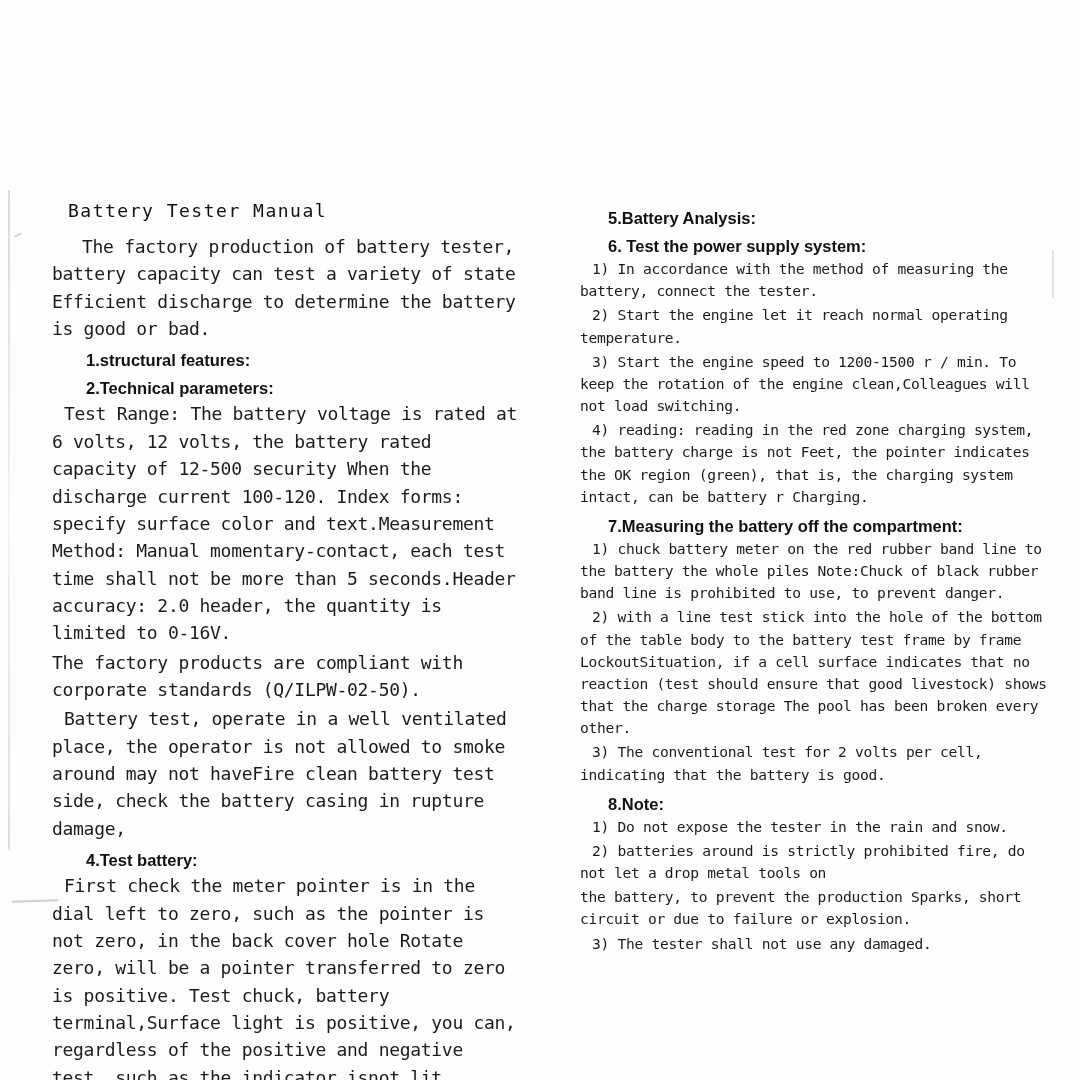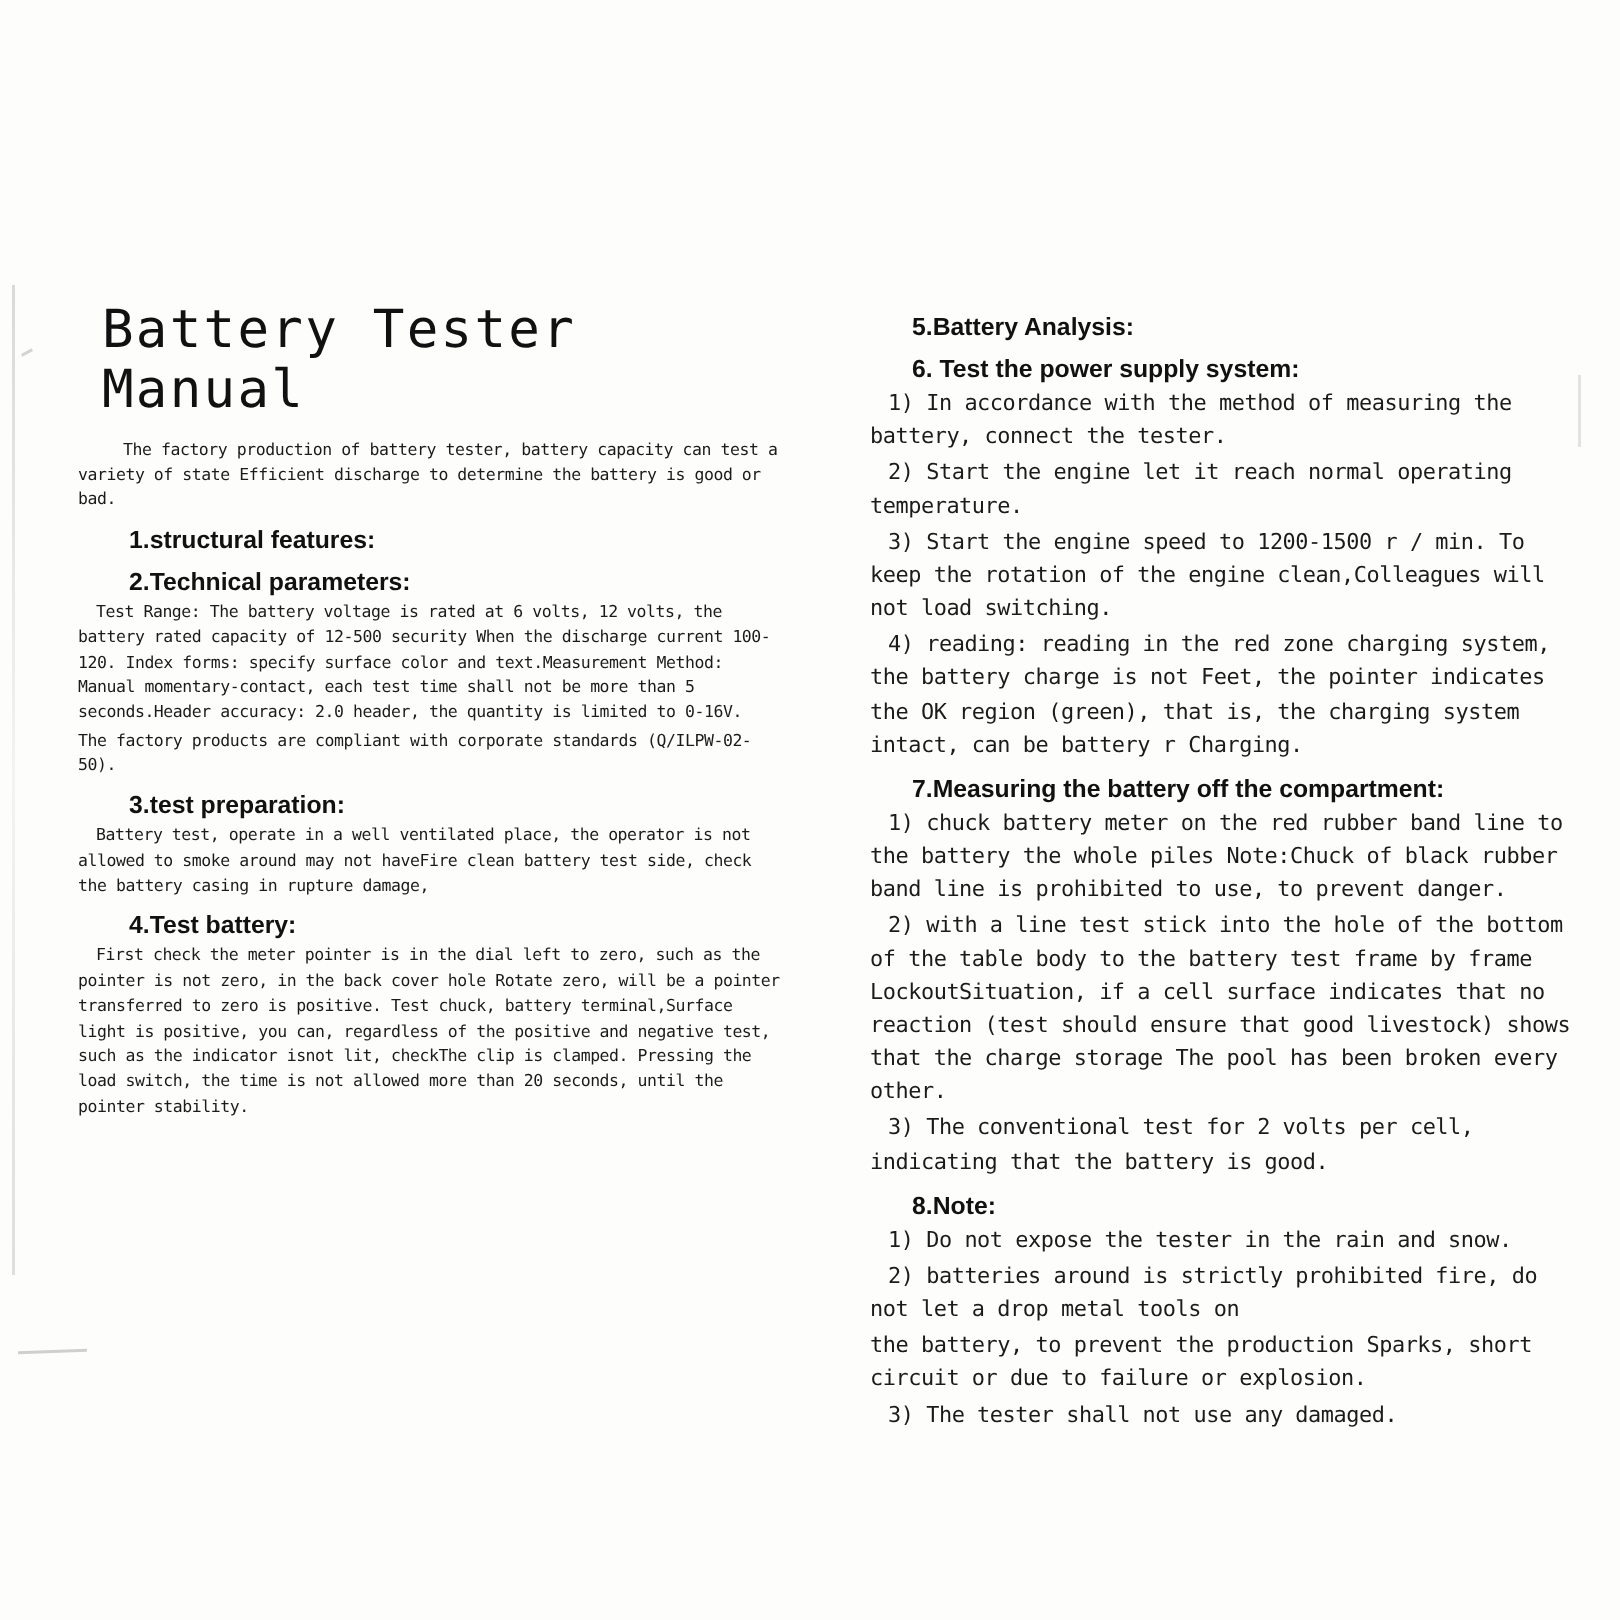--- a/index.html
+++ b/index.html
@@ -67,42 +67,42 @@
     box-sizing: border-box;
   }
   .col {
     width: 510px;
   }
   .col-left { padding-left: 26px; }
   .col-right { padding-left: 6px; margin-left: 24px; }
 
   h1.title {
     font-family: "DejaVu Sans Mono", monospace;
-    font-size: 35px;
+    font-size: 18px;
     font-weight: 400;
     letter-spacing: 1.5px;
     margin: 0 0 12px 0;
     padding-left: 16px;
     color: #111;
   }
 
   .sec-head {
     font-family: "Liberation Sans", sans-serif;
     font-size: 16.5px;
     font-weight: 700;
     margin: 9px 0 2px 0;
     padding-left: 34px;
     color: #111;
     letter-spacing: 0px;
   }
   .sec-head.rt { padding-left: 28px; }
 
   p.para {
     font-family: "DejaVu Sans Mono", monospace;
-    font-size: 11px;
+    font-size: 18px;
     line-height: 1.52;
     margin: 0 0 2px 0;
     color: #1b1b1b;
     letter-spacing: -0.3px;
     white-space: pre-wrap;
   }
   p.indent { text-indent: 30px; }
   p.indent-s { text-indent: 12px; }
 
   .rcol p.para { font-size: 14.6px; line-height: 1.52; }
@@ -123,21 +123,20 @@
       <h1 class="title">Battery Tester Manual</h1>
 
       <p class="para indent">The factory production of battery tester, battery capacity can test a variety of state Efficient discharge to determine the battery is good or bad.</p>
 
       <div class="sec-head">1.structural features:</div>
 
       <div class="sec-head">2.Technical parameters:</div>
       <p class="para indent-s">Test Range: The battery voltage is rated at 6 volts, 12 volts, the battery rated capacity of 12-500 security When the discharge current 100-120. Index forms: specify surface color and text.Measurement Method: Manual momentary-contact, each test time shall not be more than 5 seconds.Header accuracy: 2.0 header, the quantity is limited to 0-16V.</p>
       <p class="para">The factory products are compliant with corporate standards (Q/ILPW-02-50).</p>
 
-      <div class="sec-head">3.test preparation:</div>
       <p class="para indent-s">Battery test, operate in a well ventilated place, the operator is not allowed to smoke around may not haveFire clean battery test side, check the battery casing in rupture damage,</p>
 
       <div class="sec-head">4.Test battery:</div>
       <p class="para indent-s">First check the meter pointer is in the dial left to zero, such as the pointer is not zero, in the back cover hole Rotate zero, will be a pointer transferred to zero is positive. Test chuck, battery terminal,Surface light is positive, you can, regardless of the positive and negative test, such as the indicator isnot lit, checkThe clip is clamped. Pressing the load switch, the time is not allowed more than 20 seconds, until the pointer stability.</p>
     </div>
 
     <div class="col col-right rcol">
       <div class="sec-head rt">5.Battery Analysis:</div>
 
       <div class="sec-head rt">6. Test the power supply system:</div>

